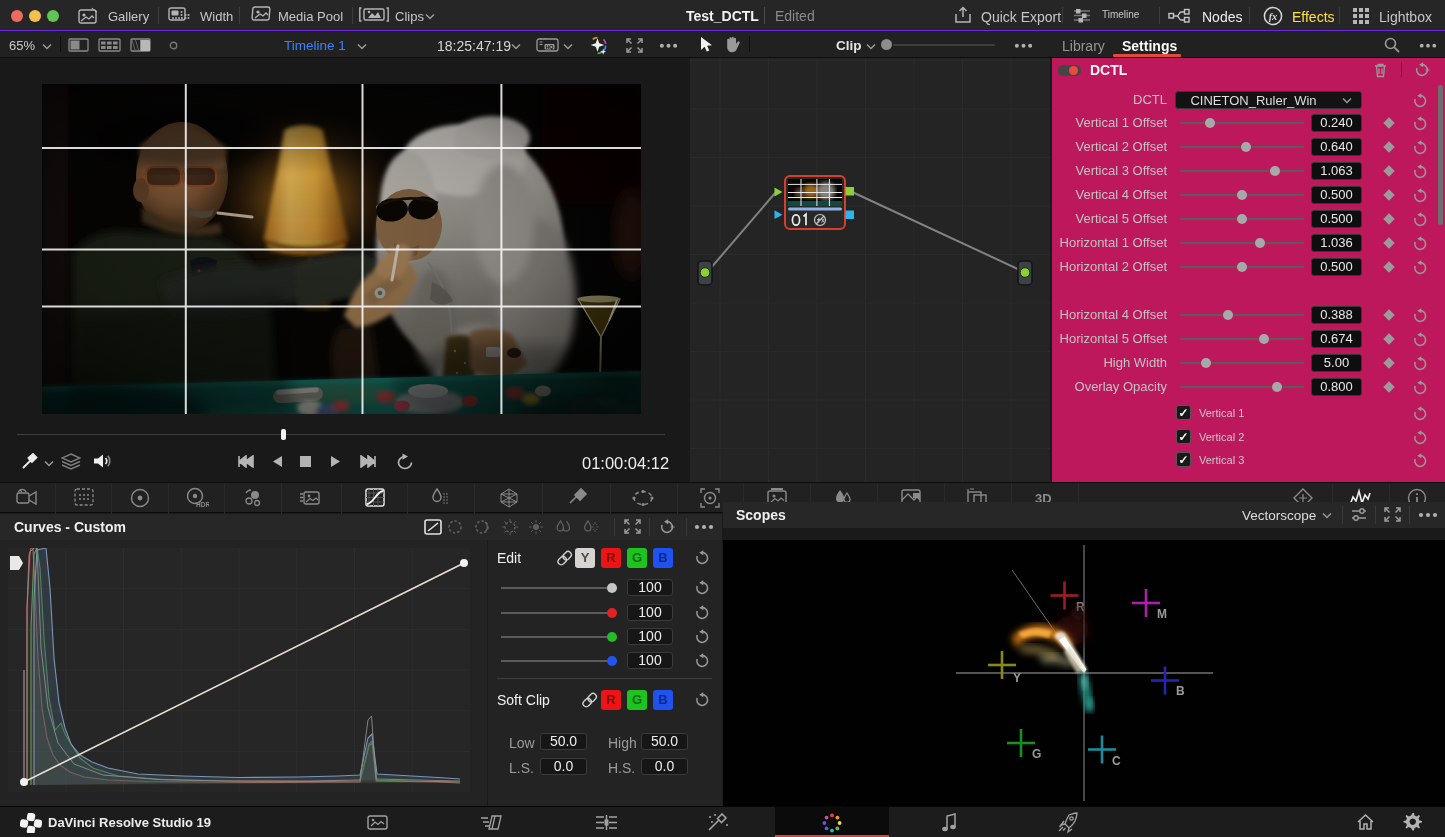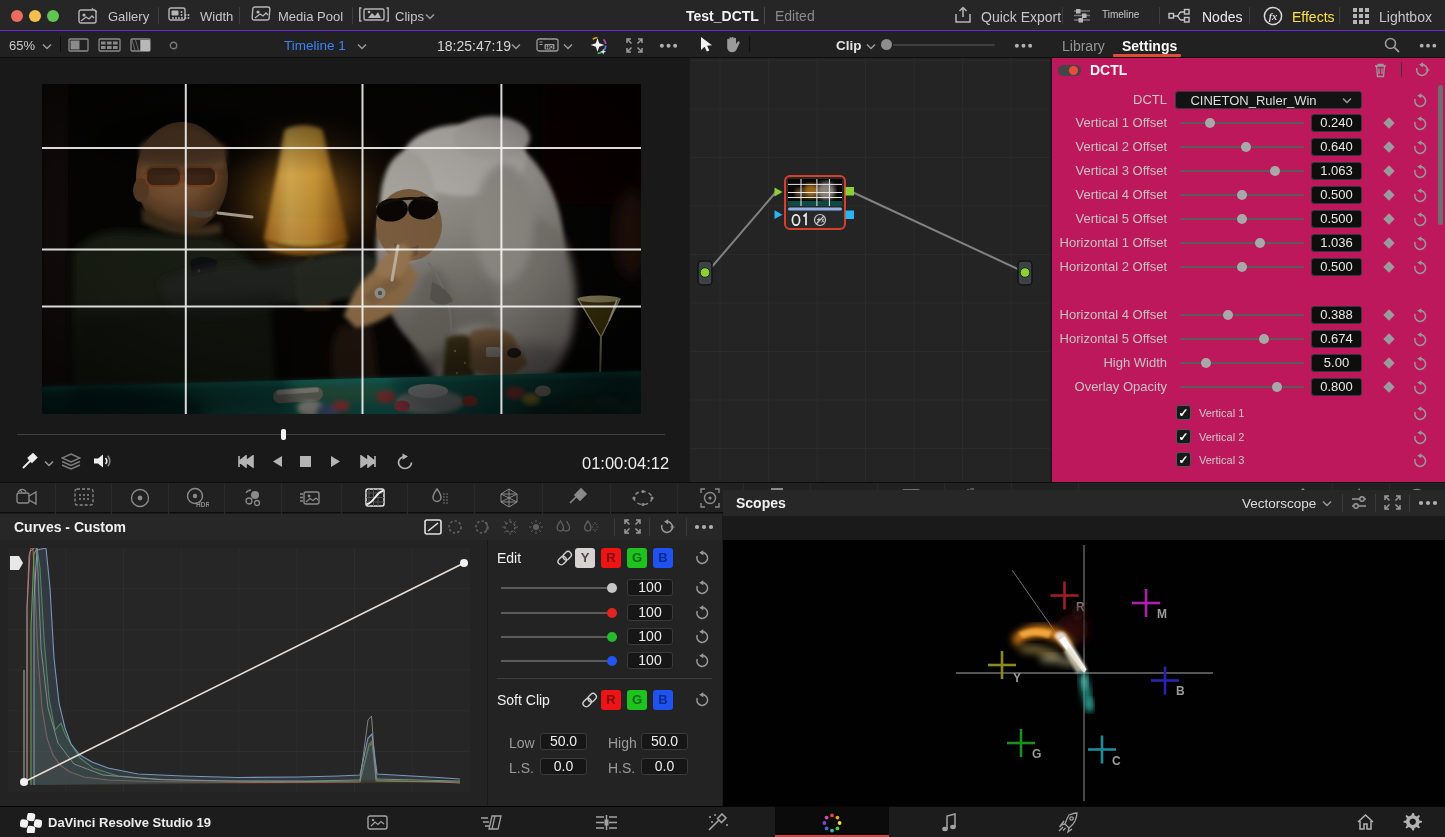--- a/index.html
+++ b/index.html
@@ -4,21 +4,21 @@
 html,body{width:1445px;height:837px;background:#101010;overflow:hidden;font-family:"Liberation Sans",sans-serif}
 .abs{position:absolute}
 #stage{position:relative;width:1445px;height:837px;background:#1a1a1a}
 #topbar{position:absolute;left:0;top:0;width:1445px;height:31px;background:#262626;border-bottom:1px solid #6d28d9}
 #row2{position:absolute;left:0;top:31px;width:1445px;height:27px;background:#212121;border-bottom:1px solid #0d0d0d}
 #viewer{position:absolute;left:0;top:58px;width:688px;height:424px;background:#191919}
 #nodegraph{position:absolute;left:690px;top:58px;width:360px;height:424px;background:#242424;overflow:hidden}
 #settings{position:absolute;left:1052px;top:58px;width:393px;height:424px;background:#be185d;overflow:hidden}
 #toolbar{position:absolute;left:0;top:482px;width:1445px;height:31px;background:#212121;border-top:1px solid #0c0c0c;border-bottom:1px solid #0c0c0c}
 #cvhead{position:absolute;left:0;top:514px;width:722px;height:26px;background:#272727}
-#schead{position:absolute;left:723px;top:490px;width:722px;height:26px;background:#272727}
+#schead{position:absolute;left:723px;top:502px;width:722px;height:26px;background:#272727}
 #curves{position:absolute;left:0;top:540px;width:722px;height:266px;background:#232323}
 #scopes{position:absolute;left:723px;top:540px;width:722px;height:266px;background:#010101}
 #bottombar{position:absolute;left:0;top:806px;width:1445px;height:31px;background:#1c1c1c;border-top:1px solid #060606}
 .tl{position:absolute;top:10px;width:12px;height:12px;border-radius:6px}
 .tbtxt{position:absolute;top:9px;font-size:13px;color:#c6c6c6;white-space:nowrap}
 .tbsep{position:absolute;top:7px;height:17px;width:1px;background:#3d3d3d}
 .r2txt{position:absolute;top:7px;font-size:13px;color:#c9c9c9;white-space:nowrap}
 .srow{position:absolute;height:24px;width:393px}
 .slbl{position:absolute;right:278px;top:0;font-size:13px;color:#c3c3c3;text-align:right;white-space:nowrap;line-height:24px}
 .strack{position:absolute;left:128px;top:11px;width:124px;height:2px;background:#5b5b5b;border-radius:1px}

